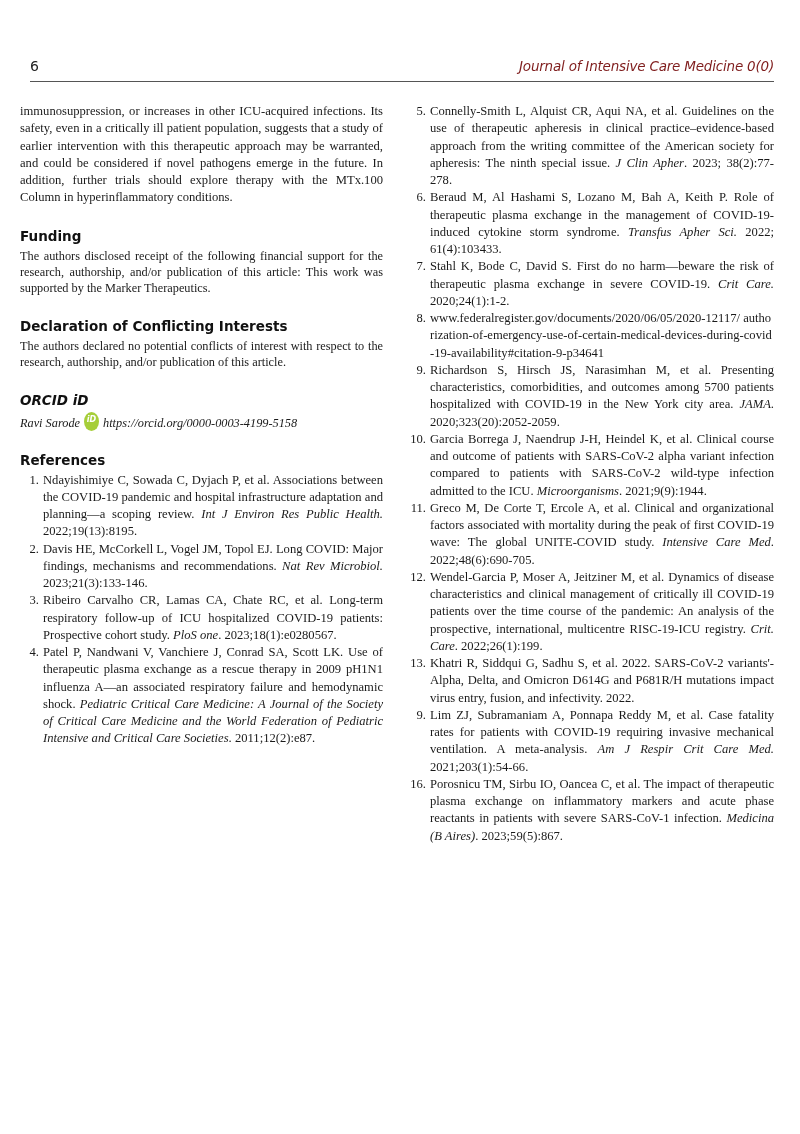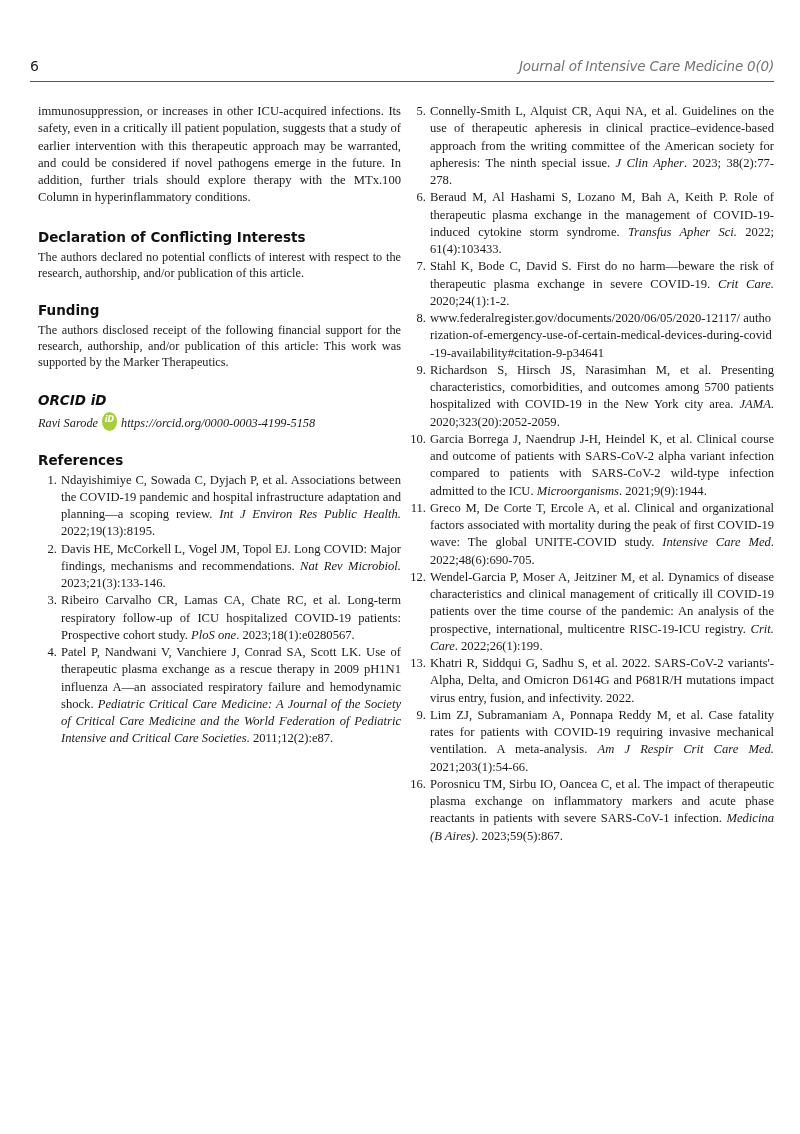--- a/index.html
+++ b/index.html
@@ -1,21 +1,21 @@
 <!DOCTYPE html>
 <html><head>
 <meta charset="utf-8">
 <style>
   html, body { margin: 0; padding: 0; background: #ffffff; }
   body { width: 800px; height: 1134px; position: relative; overflow: hidden; color: #1a1a1a; }
   .page-header { position: absolute; left: 30px; top: 56px; width: 744px; height: 25px; border-bottom: 1.5px solid #555; }
   .page-number { position: absolute; left: 0; top: 2px; font-family: "DejaVu Sans", sans-serif; font-size: 14px; color: #222; }
-  .journal-name { position: absolute; right: 0; top: 2px; font-family: "DejaVu Sans", sans-serif; font-style: italic; font-size: 13.5px; color: #737373; letter-spacing: -0.2px; }
+  .journal-name { position: absolute; right: 0; top: 2px; font-family: "DejaVu Sans", sans-serif; font-style: italic; font-size: 13.5px; color: #7f1d1d; letter-spacing: -0.2px; }
   .col { position: absolute; top: 103px; font-family: "Liberation Serif", serif; font-size: 12.6px; line-height: 17.25px; text-align: justify; }
-  .col-left { left: 38px; width: 363px; }
+  .col-left { left: 20px; width: 363px; }
   .col-right { left: 407px; width: 367px; }
   p { margin: 0; }
   .section { margin-top: 16px; }
   .section h2 { font-family: "DejaVu Sans", sans-serif; font-weight: bold; font-size: 13.5px; line-height: 18px; margin: 0 0 3px 0; color: #111; }
   .body-text { font-size: 12.3px; line-height: 16.2px; }
   .orcid-line { font-size: 12.3px; line-height: 16px; display: flex; align-items: flex-end; gap: 4px; text-align: left; }
   .orcid-icon { display: inline-block; width: 15px; height: 19px; border-radius: 50%; background: #a6ce39; color: #fff; font-family: "DejaVu Sans", sans-serif; font-size: 8px; font-weight: bold; line-height: 15px; text-align: center; }
   ol.refs { list-style: none; margin: 0; padding: 0; }
   ol.refs li { position: relative; padding-left: 23px; }
   ol.refs li .ref-num { position: absolute; left: 0; width: 19px; text-align: right; }
@@ -29,28 +29,28 @@
 <body>
 
 <div class="page-header">
   <span class="page-number">6</span>
   <span class="journal-name">Journal of Intensive Care Medicine 0(0)</span>
 </div>
 
 <div class="col col-left">
   <p>immunosuppression, or increases in other ICU-acquired infections. Its safety, even in a critically ill patient population, suggests that a study of earlier intervention with this therapeutic approach may be warranted, and could be considered if novel pathogens emerge in the future. In addition, further trials should explore therapy with the MTx.100 Column in hyperinflammatory conditions.</p>
 
+  <div class="section" style="margin-top:20px;">
+    <h2>Funding</h2>
+    <p class="body-text">The authors disclosed receipt of the following financial support for the research, authorship, and/or publication of this article: This work was supported by the Marker Therapeutics.</p>
+  </div>
+
   <div class="section" style="margin-top:21px;">
     <h2>Declaration of Conflicting Interests</h2>
     <p class="body-text">The authors declared no potential conflicts of interest with respect to the research, authorship, and/or publication of this article.</p>
-  </div>
-
-  <div class="section" style="margin-top:20px;">
-    <h2>Funding</h2>
-    <p class="body-text">The authors disclosed receipt of the following financial support for the research, authorship, and/or publication of this article: This work was supported by the Marker Therapeutics.</p>
   </div>
 
   <div class="section" style="margin-top:20px;font-style:italic;">
     <h2>ORCID iD</h2>
     <div class="orcid-line">
       <span>Ravi Sarode</span>
       <span class="orcid-icon">iD</span>
       <a style="color:inherit;text-decoration:none;">https://orcid.org/0000-0003-4199-5158</a>
     </div>
   </div>

